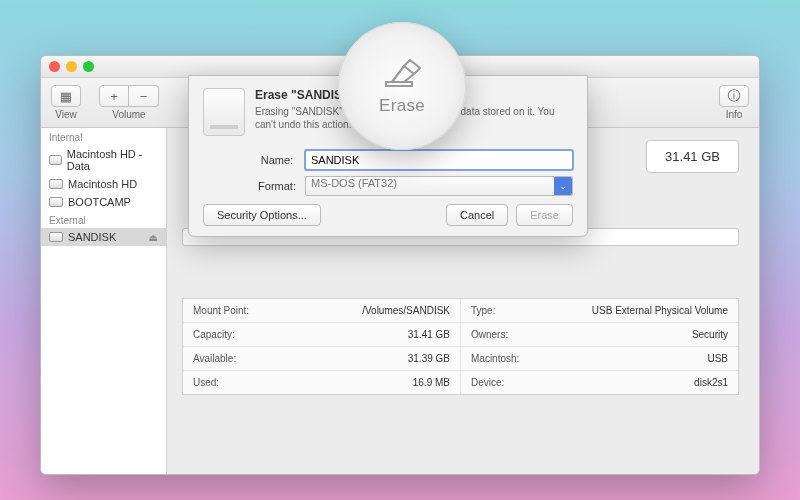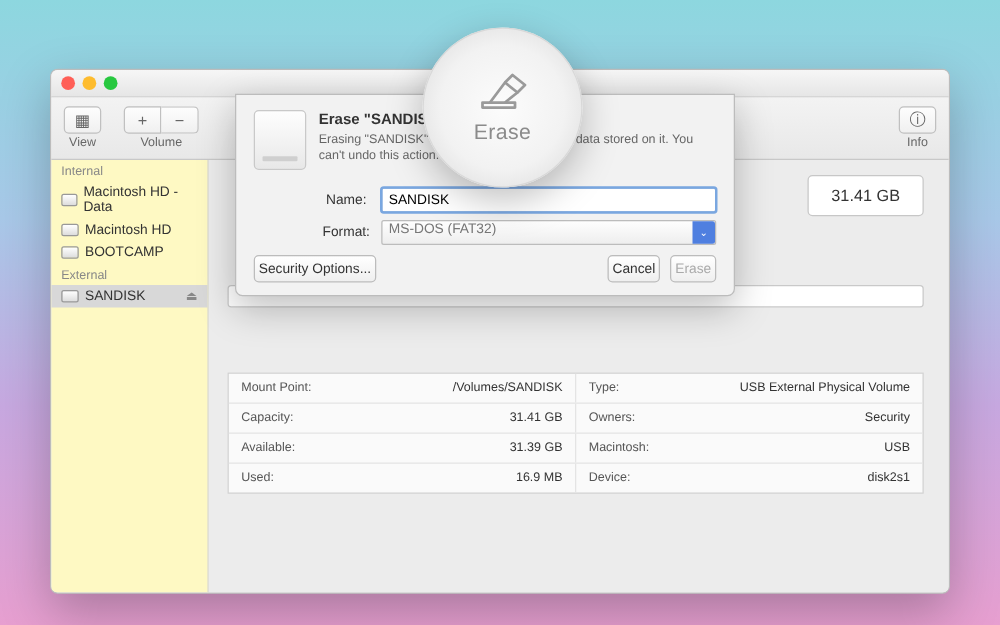--- a/index.html
+++ b/index.html
@@ -8,21 +8,21 @@
   .titlebar { height:22px; display:flex; align-items:center; padding:0 8px; gap:6px; background:linear-gradient(#f6f6f6,#e6e6e6); border-bottom:1px solid #d0d0d0;}
   .dot{width:11px;height:11px;border-radius:50%;}
   .red{background:#ff5f57}.yellow{background:#febc2e}.green{background:#28c840}
   .toolbar{height:50px;background:linear-gradient(#f3f3f3,#e8e8e8);border-bottom:1px solid #c8c8c8;display:flex;align-items:center;padding:0 10px;font-size:10px;color:#666;}
   .tool-group{display:flex;flex-direction:column;align-items:center;gap:2px;margin-right:18px;}
   .tool-btns{display:flex;gap:0;}
   .tool-btn{width:30px;height:22px;border:1px solid #c0c0c0;background:linear-gradient(#fdfdfd,#f0f0f0);display:flex;align-items:center;justify-content:center;font-size:13px;color:#666;}
   .tool-btn.first{border-radius:4px 0 0 4px}.tool-btn.last{border-radius:0 4px 4px 0;border-left:none}.tool-btn.solo{border-radius:4px}
   .spacer{flex:1}
   .body{position:absolute;top:72px;left:0;right:0;bottom:0;display:flex;}
-  .sidebar{width:126px;background:#fef9c3;border-right:1px solid #d3d3d3;font-size:11px;}
+  .sidebar{width:126px;background:#ffffff;border-right:1px solid #d3d3d3;font-size:11px;}
   .sb-header{color:#888;padding:4px 8px 2px;font-size:10px}
   .sb-item{display:flex;align-items:center;gap:5px;padding:3px 8px;color:#333;cursor:default;}
   .sb-item.selected{background:#d8d8d8}
   .disk-icon{width:14px;height:10px;border:1px solid #999;border-radius:2px;background:linear-gradient(#fff,#ddd);display:inline-block}
   .eject{margin-left:auto;font-size:10px;color:#888}
   .main{flex:1;position:relative;background:#ececec;}
   .capacity-box{position:absolute;right:20px;top:12px;border:1px solid #c7c7c7;background:#fff;border-radius:4px;padding:8px 18px;font-size:13px;color:#333;}
   .longbar{position:absolute;left:15px;right:20px;top:100px;height:18px;background:#fff;border:1px solid #c9c9c9;border-radius:3px;}
   .props{position:absolute;left:15px;right:20px;top:170px;border:1px solid #d0d0d0;background:#fafafa;font-size:10px;color:#444;}
   .prow{display:flex;border-bottom:1px solid #e4e4e4;}
@@ -38,21 +38,21 @@
   .sheet h3{font-size:12px;font-weight:600;margin-bottom:3px}
   .sheet p{font-size:10px;color:#666;line-height:1.3}
   .form{margin:14px 0 8px 52px}
   .frow{display:flex;align-items:center;margin-bottom:6px;gap:6px}
   .frow label{width:44px;text-align:center;font-size:11px;color:#333}
   .frow input,.frow .select{flex:1;height:20px;border:1px solid #9ab7dd;background:#fff;font-size:11px;padding:0 5px;border-radius:2px}
   .frow input{outline:2px solid #7aa7e0;outline-offset:-1px}
   .frow .select{border-color:#bcbcbc;outline:none;background:linear-gradient(#fefefe,#eee);display:flex;position:relative;color:#777}
   .sel-arrow{position:absolute;right:0;top:0;bottom:0;width:18px;background:#4f7fe0;border-radius:0 2px 2px 0;display:flex;align-items:center;justify-content:center;color:#fff;font-size:8px}
   .sheet-btns{display:flex;gap:8px;margin-top:6px}
-  .btn{height:22px;padding:0 3px;border:1px solid #bcbcbc;border-radius:4px;background:linear-gradient(#fff,#efefef);font-size:11px;color:#333;display:flex;align-items:center;cursor:default}
+  .btn{height:22px;padding:0 13px;border:1px solid #bcbcbc;border-radius:4px;background:linear-gradient(#fff,#efefef);font-size:11px;color:#333;display:flex;align-items:center;cursor:default}
   .btn.disabled{color:#aaa}
   
   .callout{position:absolute;left:338px;top:22px;width:128px;height:128px;border-radius:50%;background:radial-gradient(circle,#fcfcfc 0%,#f2f2f2 55%,#e9e9e9 70%);box-shadow:0 10px 30px rgba(0,0,0,.25), inset 0 0 0 1px #d8d8d8;display:flex;flex-direction:column;align-items:center;justify-content:center;z-index:20;}
   .callout svg{width:40px;height:34px;stroke:#9a9a9a;fill:none;stroke-width:2.2}
   .callout span{margin-top:6px;font-size:17px;color:#8b8b8b;letter-spacing:.3px}
 </style>
 </head>
 <body>
 
 <div class="window">

